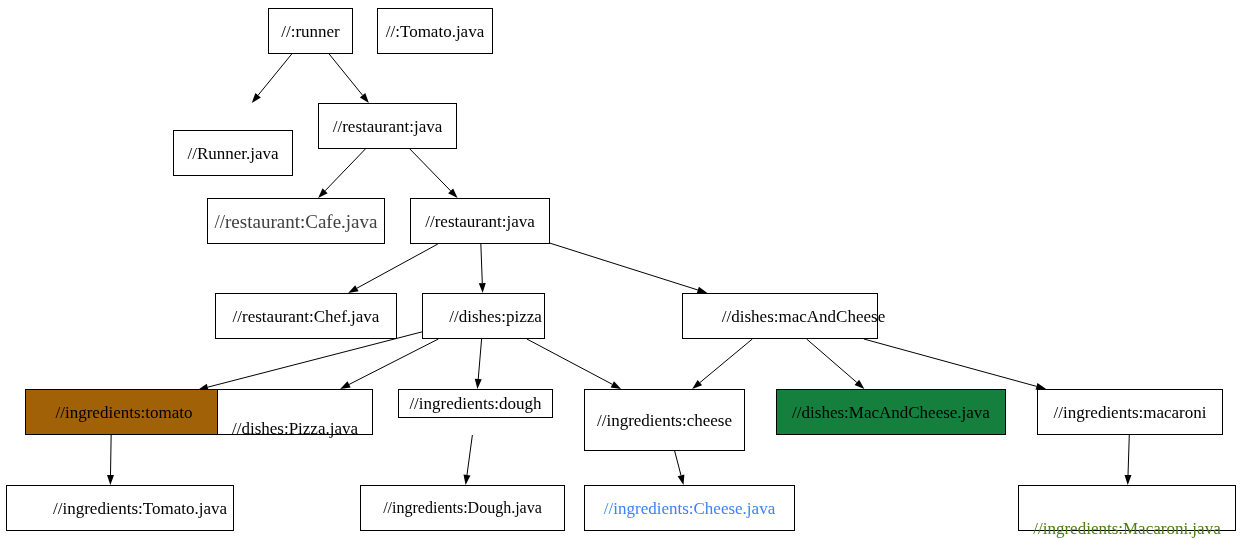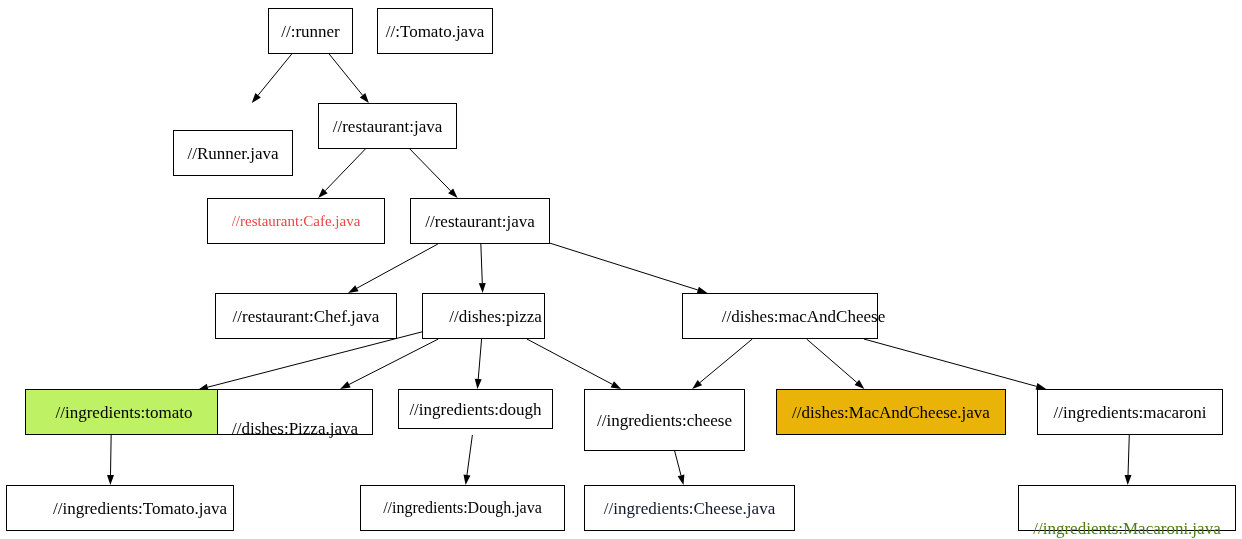--- a/index.html
+++ b/index.html
@@ -86,58 +86,58 @@
       <div class="node" style="left: 377px; top: 8px; width: 116px; height: 46px; border-color: rgb(0, 0, 0); background: rgb(255, 255, 255);">
         <span style="color: rgb(0, 0, 0); font-size: 17px;">//:Tomato.java</span>
       </div>
       <div class="node" style="left: 173px; top: 103px; width: 120px; height: 46px; border-color: rgb(0, 0, 0); background: rgb(255, 255, 255); margin-top: 27px;">
         <span style="color: rgb(0, 0, 0); font-size: 17px;">//Runner.java</span>
       </div>
       <div class="node" style="left: 318px; top: 103px; width: 139px; height: 46px; border-color: rgb(0, 0, 0); background: rgb(255, 255, 255);">
         <span style="color: rgb(0, 0, 0); font-size: 17px;">//restaurant:java</span>
       </div>
       <div class="node" style="left: 207px; top: 198px; width: 178px; height: 46px; border-color: rgb(0, 0, 0); background: rgb(255, 255, 255);">
-        <span style="color: #ef4444; font-size: 15px;">//restaurant:Cafe.java</span>
+        <span style="color: #404040; font-size: 19px;">//restaurant:Cafe.java</span>
       </div>
       <div class="node" style="left: 410px; top: 198px; width: 140px; height: 46px; border-color: rgb(0, 0, 0); background: rgb(255, 255, 255);">
         <span style="color: rgb(0, 0, 0); font-size: 17px;">//restaurant:java</span>
       </div>
       <div class="node" style="left: 215px; top: 293px; width: 182px; height: 46px; border-color: rgb(0, 0, 0); background: rgb(255, 255, 255);">
         <span style="color: rgb(0, 0, 0); font-size: 17px;">//restaurant:Chef.java</span>
       </div>
       <div class="node" style="left: 422px; top: 293px; width: 123px; height: 46px; border-color: rgb(0, 0, 0); background: rgb(255, 255, 255); padding-left: 24px;">
         <span style="color: rgb(0, 0, 0); font-size: 17px;">//dishes:pizza</span>
       </div>
       <div class="node" style="left: 682px; top: 293px; width: 196px; height: 46px; border-color: rgb(0, 0, 0); background: rgb(255, 255, 255);">
         <span style="color: rgb(0, 0, 0); font-size: 17px; margin-left: 47px;">//dishes:macAndCheese</span>
       </div>
-      <div class="node" style="left: 25px; top: 389px; width: 198px; height: 46px; border-color: rgb(0, 0, 0); background: #bef264;">
+      <div class="node" style="left: 25px; top: 389px; width: 198px; height: 46px; border-color: rgb(0, 0, 0); background: #a16207;">
         <span style="color: rgb(0, 0, 0); font-size: 17px;">//ingredients:tomato</span>
       </div>
       <div class="node" style="left: 217px; top: 389px; width: 156px; height: 46px; border-color: rgb(0, 0, 0); background: rgb(255, 255, 255);">
         <span style="color: rgb(0, 0, 0); font-size: 17px; margin-top: 32px;">//dishes:Pizza.java</span>
       </div>
-      <div class="node" style="left: 398px; top: 389px; width: 155px; height: 40px; border-color: rgb(0, 0, 0); background: rgb(255, 255, 255);">
+      <div class="node" style="left: 398px; top: 389px; width: 155px; height: 29px; border-color: rgb(0, 0, 0); background: rgb(255, 255, 255);">
         <span style="color: rgb(0, 0, 0); font-size: 17px;">//ingredients:dough</span>
       </div>
       <div class="node" style="left: 584px; top: 389px; width: 161px; height: 62px; border-color: rgb(0, 0, 0); background: rgb(255, 255, 255);">
         <span style="color: rgb(0, 0, 0); font-size: 17px;">//ingredients:cheese</span>
       </div>
-      <div class="node" style="left: 776px; top: 389px; width: 230px; height: 46px; border-color: rgb(0, 0, 0); background: #eab308;">
+      <div class="node" style="left: 776px; top: 389px; width: 230px; height: 46px; border-color: rgb(0, 0, 0); background: #15803d;">
         <span style="color: rgb(0, 0, 0); font-size: 17px;">//dishes:MacAndCheese.java</span>
       </div>
       <div class="node" style="left: 1037px; top: 389px; width: 186px; height: 46px; border-color: rgb(0, 0, 0); background: rgb(255, 255, 255);">
         <span style="color: rgb(0, 0, 0); font-size: 17px;">//ingredients:macaroni</span>
       </div>
       <div class="node" style="left: 6px; top: 485px; width: 228px; height: 46px; border-color: rgb(0, 0, 0); background: rgb(255, 255, 255); padding-left: 40px;">
         <span style="color: rgb(0, 0, 0); font-size: 17px;">//ingredients:Tomato.java</span>
       </div>
       <div class="node" style="left: 360px; top: 485px; width: 205px; height: 46px; border-color: rgb(0, 0, 0); background: rgb(255, 255, 255);">
         <span style="color: rgb(0, 0, 0); font-size: 16px;">//ingredients:Dough.java</span>
       </div>
       <div class="node" style="left: 584px; top: 485px; width: 211px; height: 46px; border-color: rgb(0, 0, 0); background: rgb(255, 255, 255);">
-        <span style="color: #0f172a; font-size: 17px;">//ingredients:Cheese.java</span>
+        <span style="color: #3b82f6; font-size: 17px;">//ingredients:Cheese.java</span>
       </div>
       <div class="node" style="left: 1018px; top: 485px; width: 218px; height: 46px; border-color: rgb(0, 0, 0); background: rgb(255, 255, 255);">
         <span style="color: #4d7c0f; font-size: 17px; margin-top: 40px;">//ingredients:Macaroni.java</span>
       </div>
     </div>
 </div>
 
 </body></html>

